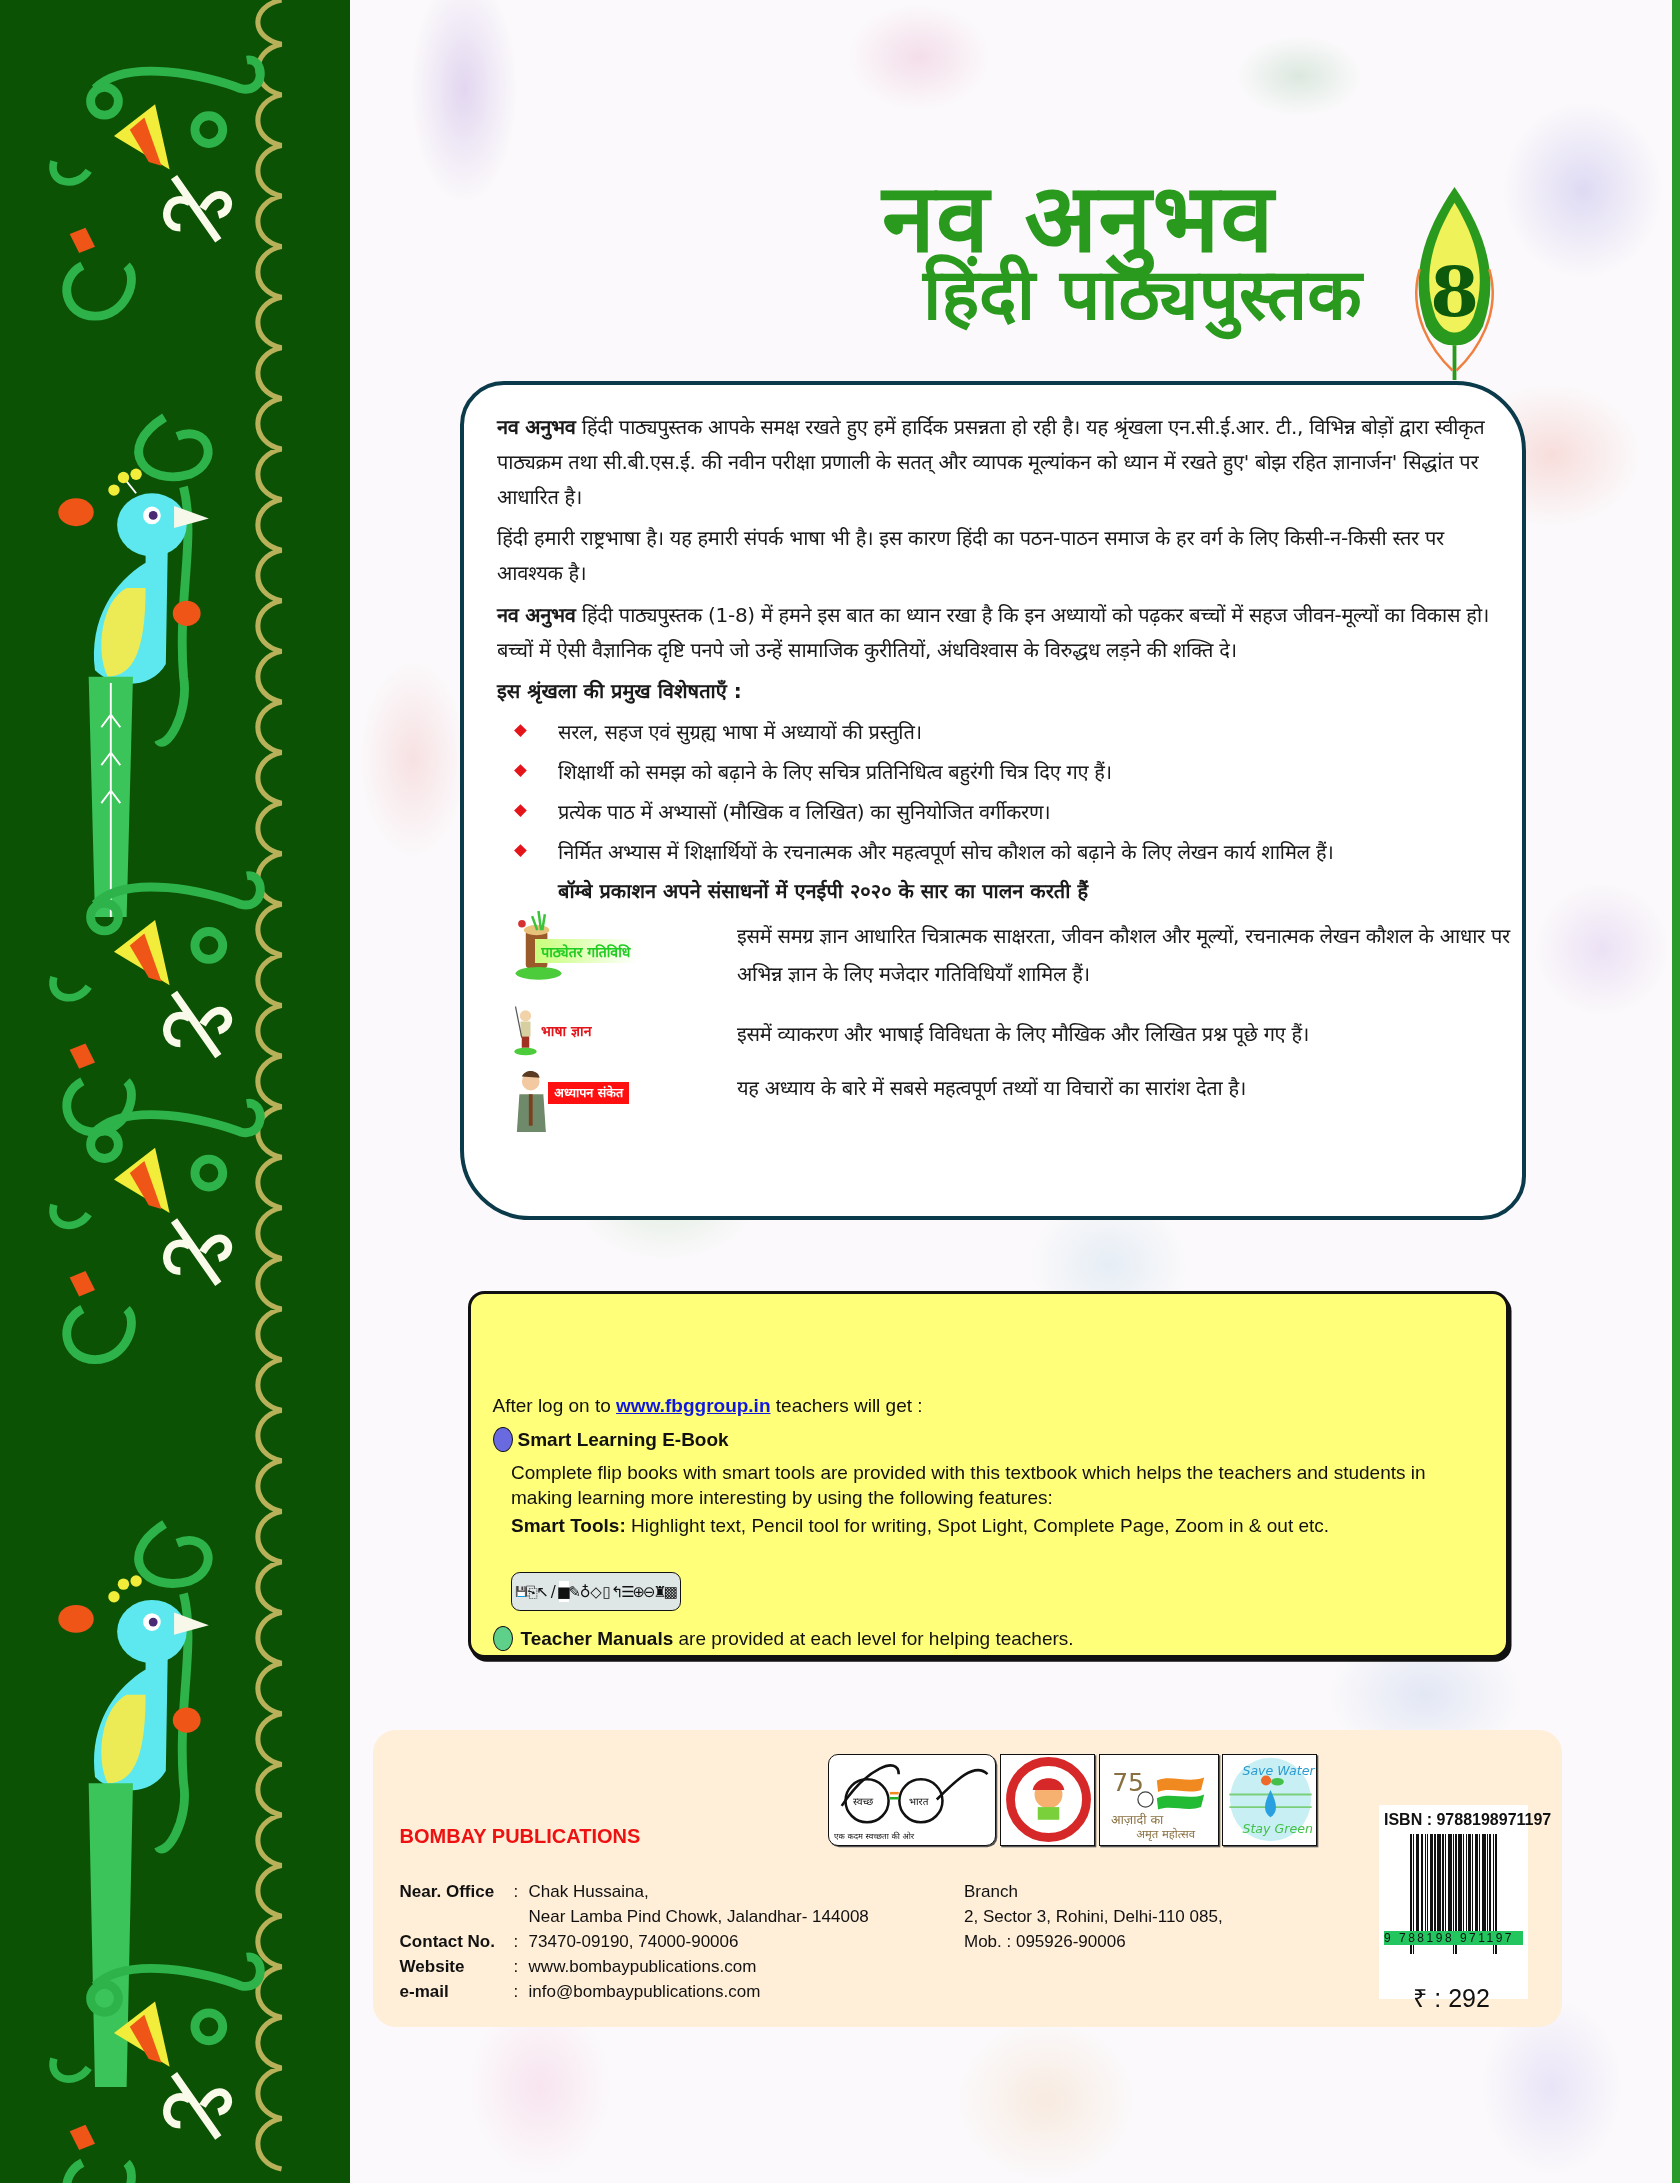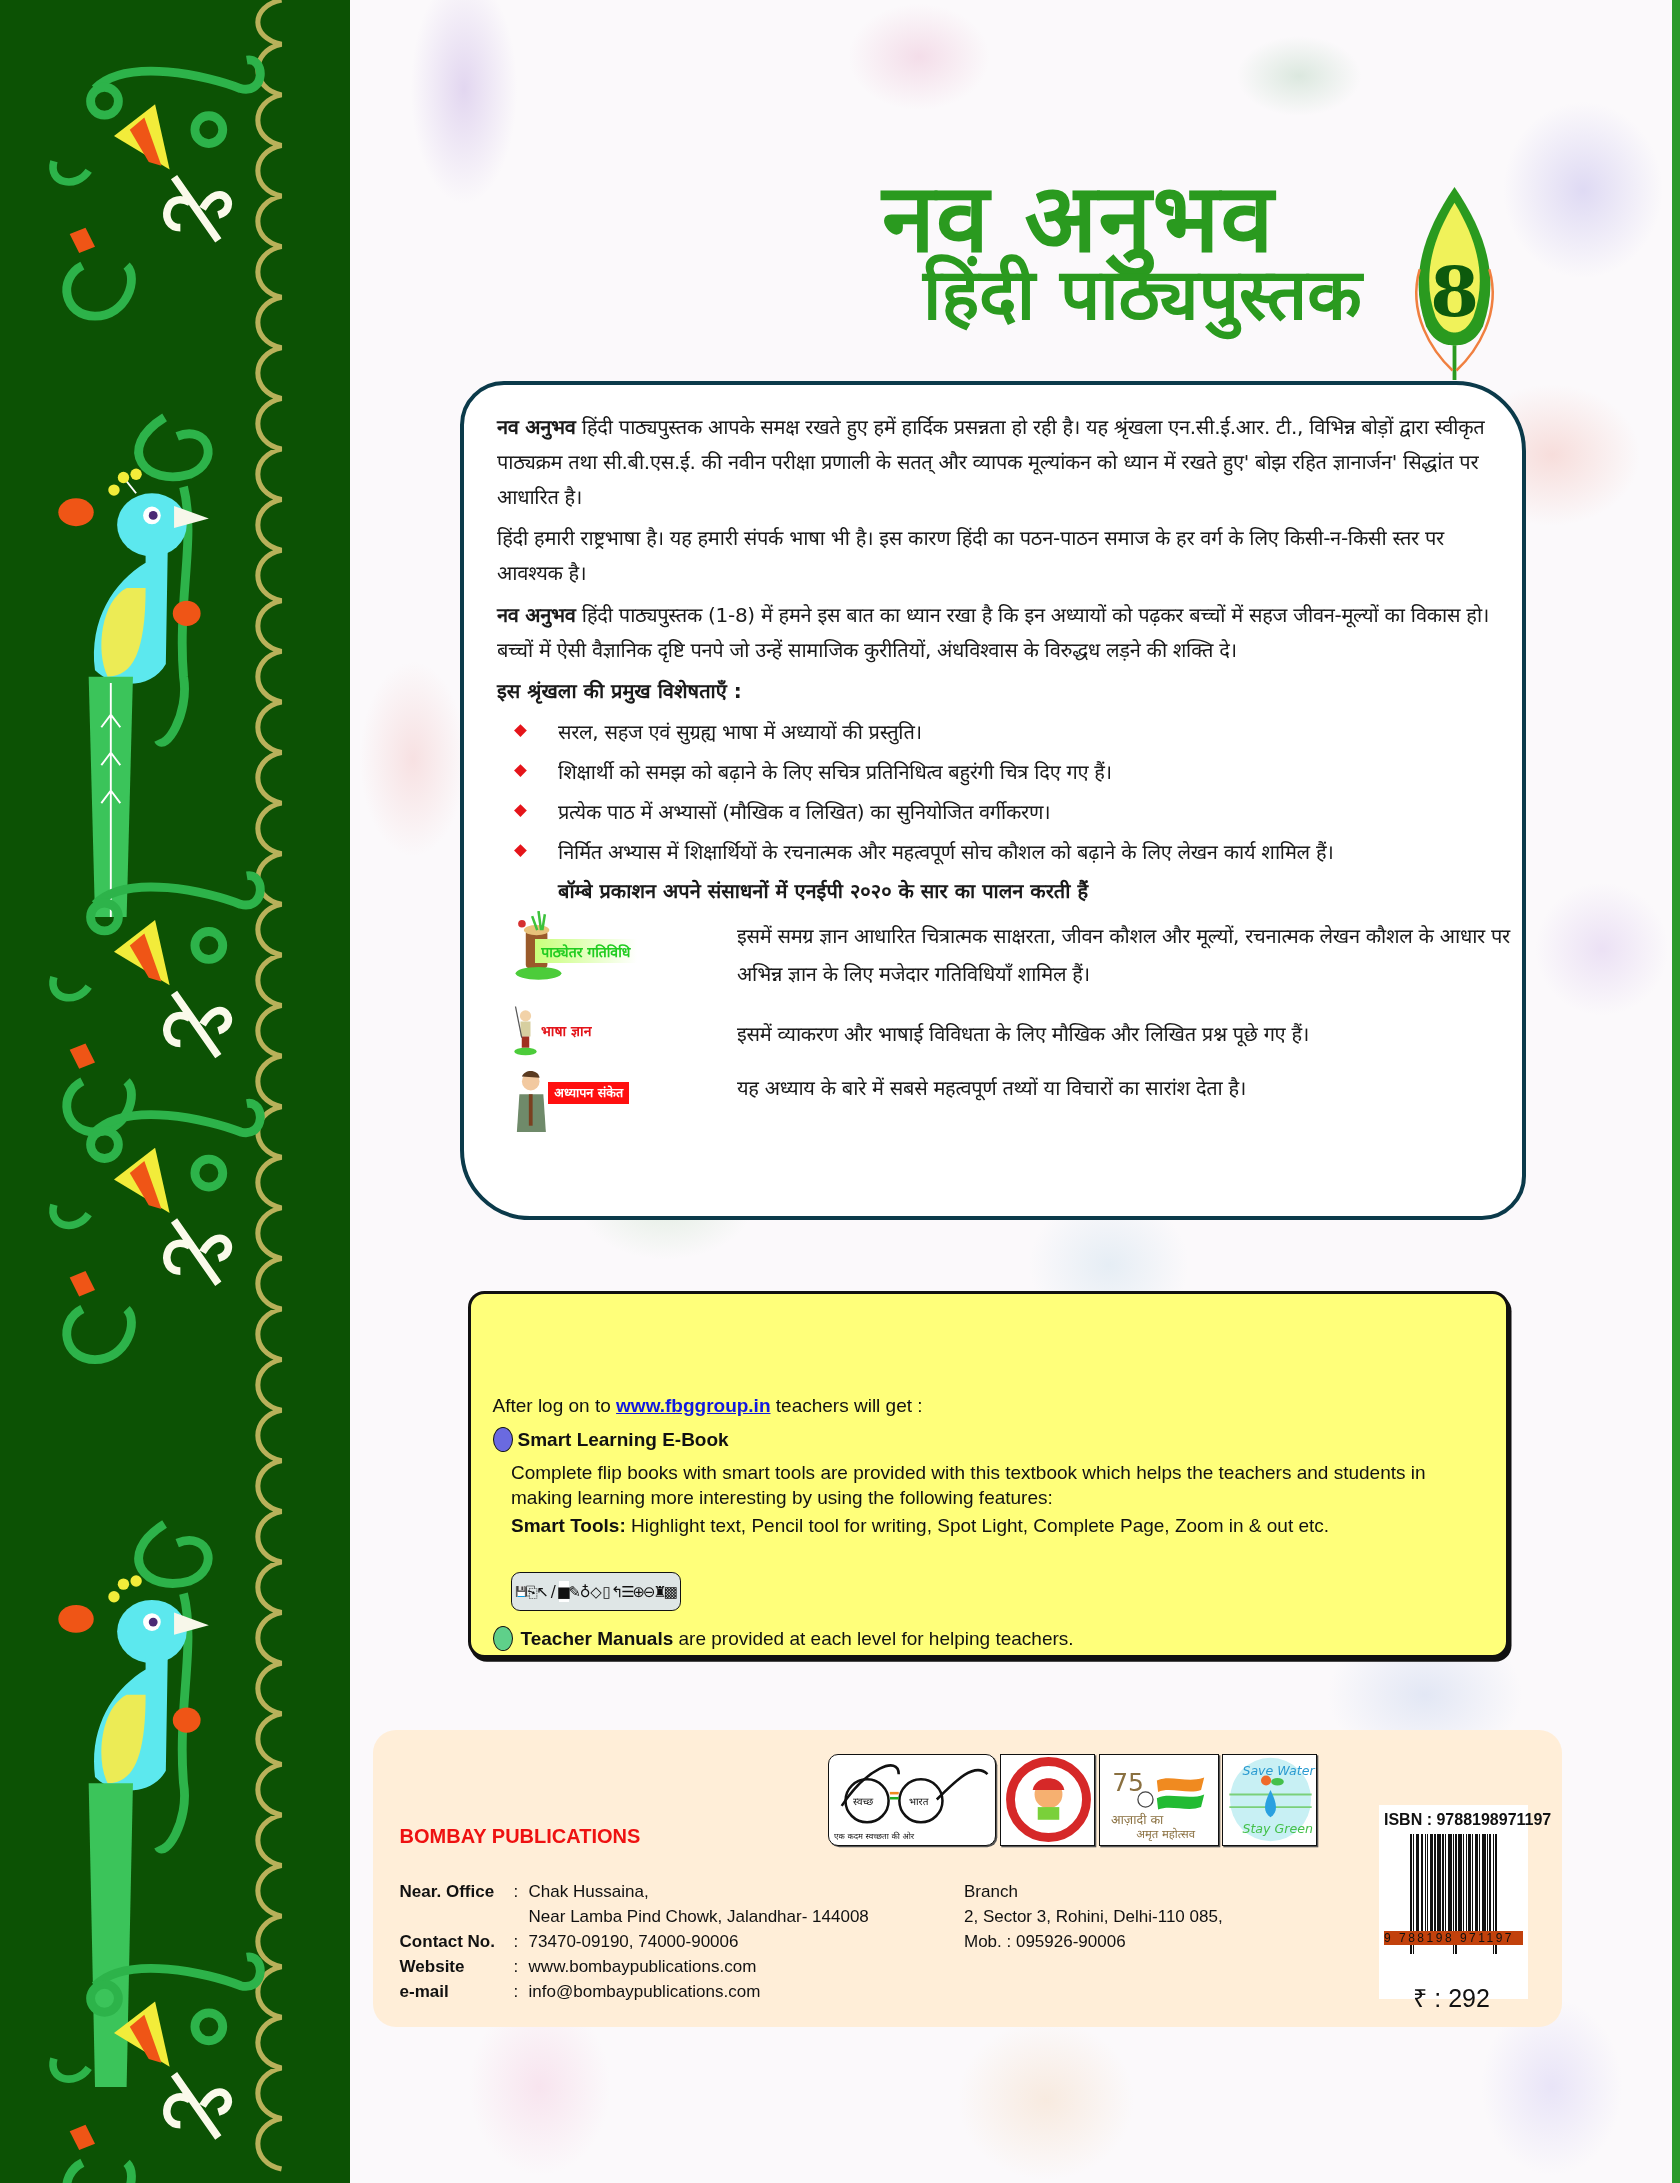--- a/index.html
+++ b/index.html
@@ -136,21 +136,21 @@
   .addr-row .c { width: 15px; }
   .addr-row .v { width: 405px; }
   .branch { position: absolute; left: 591px; top: 149px; font-size: 17px; line-height: 25px; }
   .isbn-box {
     position: absolute; left: 1006px; top: 75px; width: 149px; height: 194px;
     background: #fff; padding: 6.3px 5px;
   }
   .isbn-label { font-size: 16px; font-weight: bold; white-space: nowrap; }
   .barcode { margin-top: 5px; height: 111px; display: flex; align-items: stretch; justify-content: center; gap: 1.3px; }
   .bar { background: #111; }
-  .barcode-digits { font-size: 12px; letter-spacing: 2.5px; margin-top: -14px; background: #c2410c; position: relative; }
+  .barcode-digits { font-size: 12px; letter-spacing: 2.5px; margin-top: -14px; background: #22c55e; position: relative; }
   .price { position: absolute; left: 1040px; top: 250px; font-size: 25px; }
 </style>
 </head>
 <body>
 
 <div class="floral-bg"></div>
 <div class="right-border"></div>
 
 <div class="left-panel">
   <svg width="350" height="2183" viewBox="0 0 553 3452">

